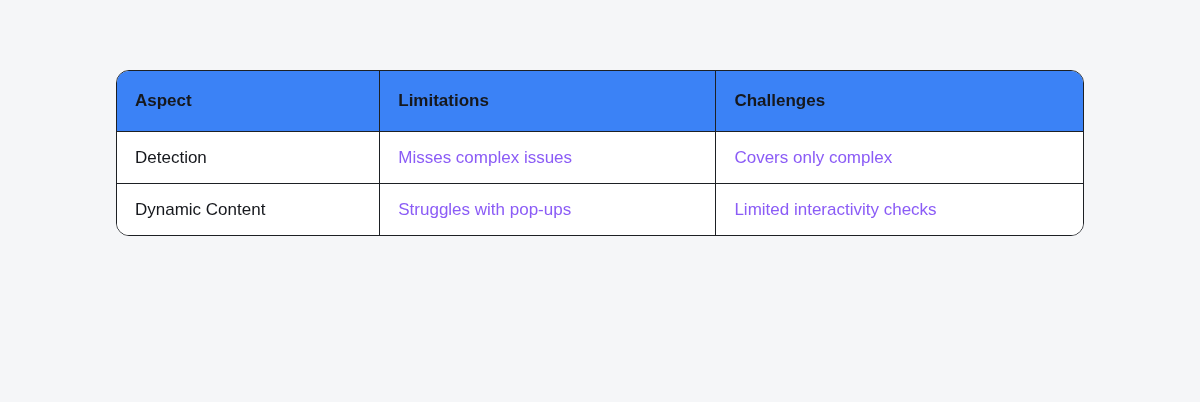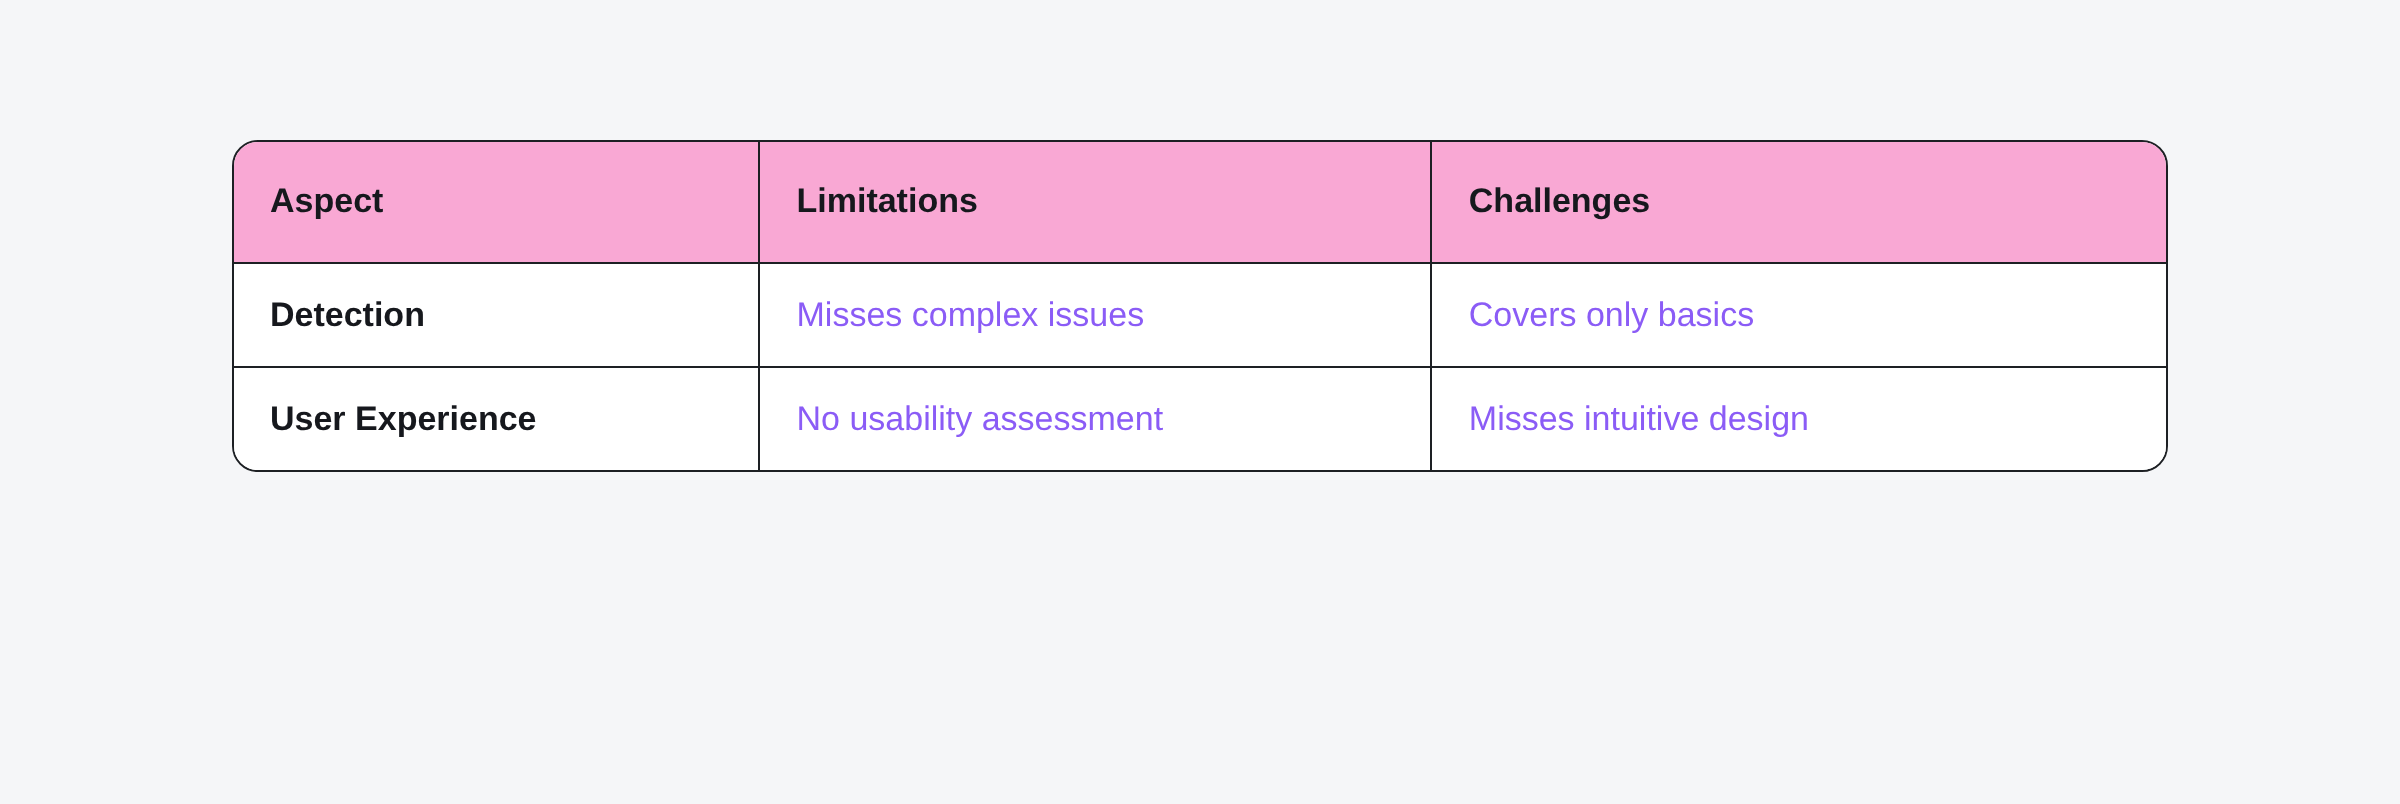--- a/index.html
+++ b/index.html
@@ -52,35 +52,35 @@
     font-size: 17px;
     line-height: 23px;
     white-space: nowrap;
     overflow: hidden;
   }
 
   th:last-child, td:last-child { border-right: none; }
   tr:last-child td { border-bottom: none; }
 
   thead th {
-    background: #f9a8d4;
+    background: #3b82f6;
     font-weight: 700;
     height: 60px;
     padding-top: 11px;
     padding-bottom: 11px;
   }
 
   tbody td {
     background: #ffffff;
     height: 52px;
     color: #8b5cf6;
   }
 
   tbody td.aspect-cell {
-    font-weight: 700;
+    font-weight: 400;
     color: #16181d;
   }
 </style>
 </head>
 <body>
 
 <div class="page">
   <div class="table-wrap">
     <table class="comparison">
       <colgroup>
@@ -92,23 +92,23 @@
         <tr>
           <th>Aspect</th>
           <th>Limitations</th>
           <th>Challenges</th>
         </tr>
       </thead>
       <tbody>
         <tr>
           <td class="aspect-cell">Detection</td>
           <td>Misses complex issues</td>
-          <td>Covers only basics</td>
+          <td>Covers only complex</td>
         </tr>
         <tr>
-          <td class="aspect-cell">User Experience</td>
-          <td>No usability assessment</td>
-          <td>Misses intuitive design</td>
+          <td class="aspect-cell">Dynamic Content</td>
+          <td>Struggles with pop-ups</td>
+          <td>Limited interactivity checks</td>
         </tr>
       </tbody>
     </table>
   </div>
 </div>
 
 </body></html>

